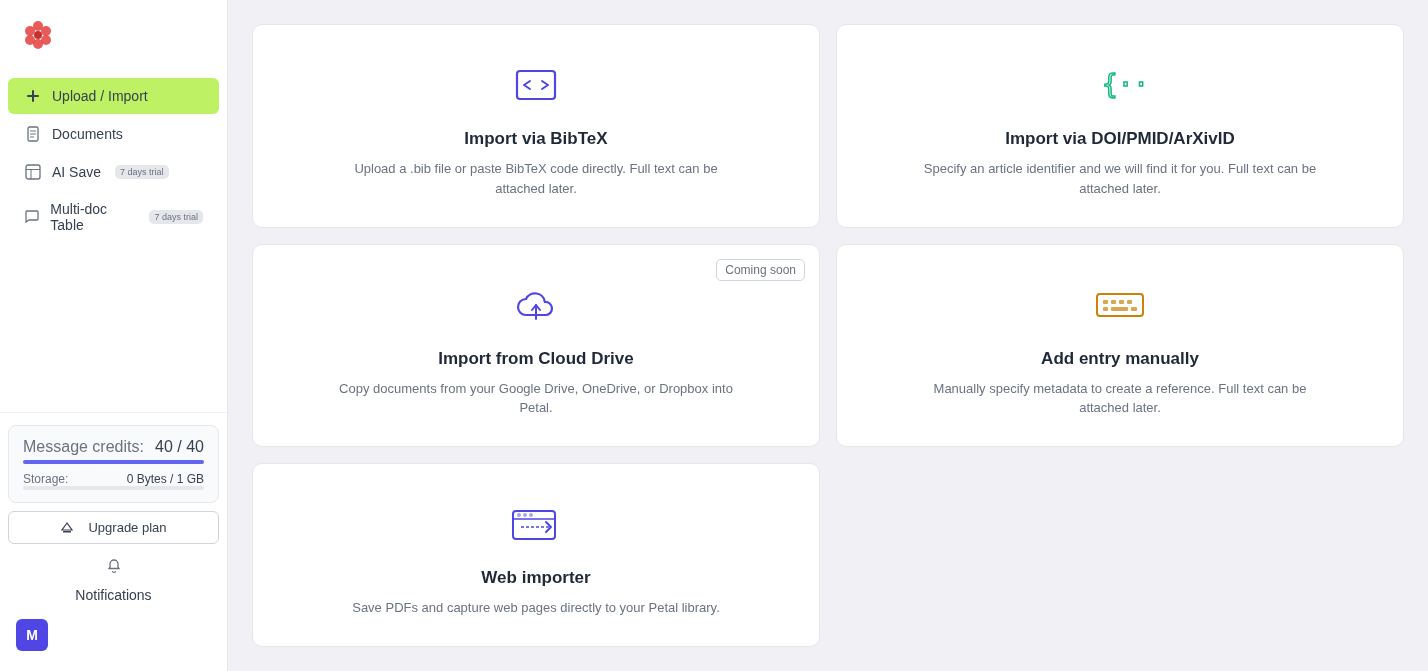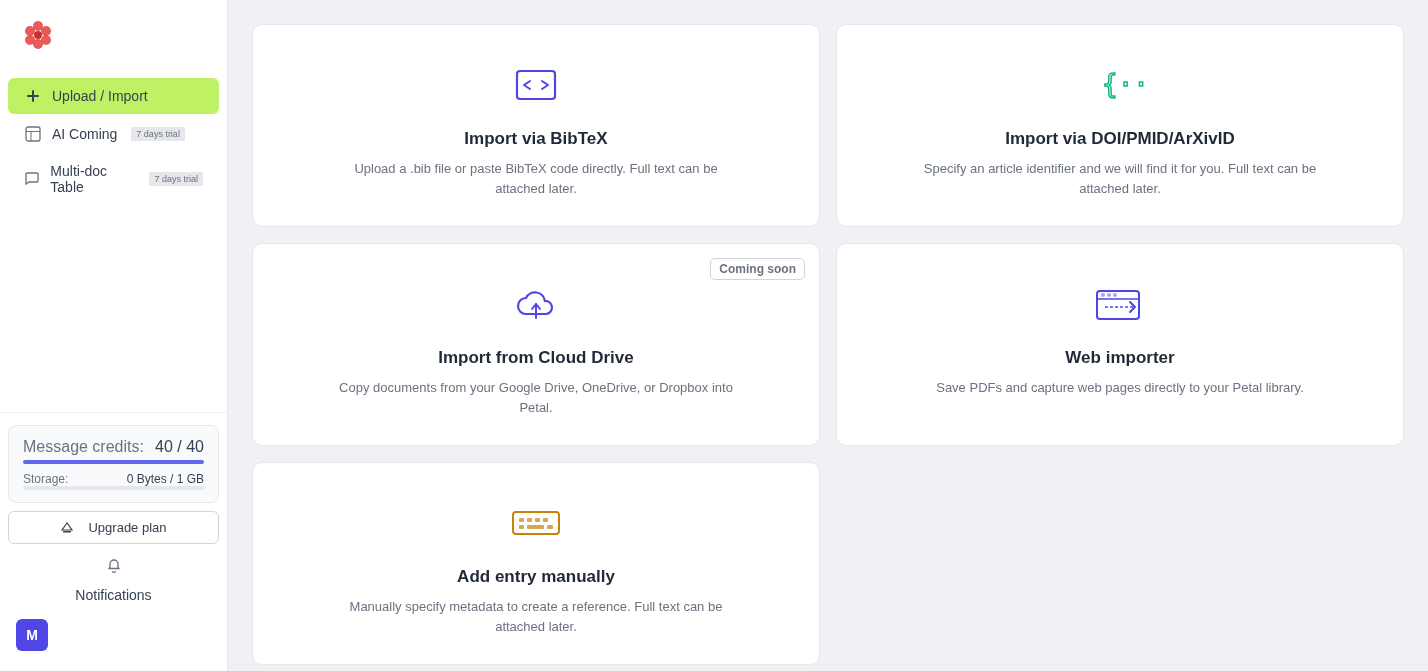--- a/index.html
+++ b/index.html
@@ -51,21 +51,21 @@
       display: flex;
       align-items: center;
       justify-content: center;
       color: #6b7280;
     }
     .badge {
       font-size: 9px;
       background: #e5e7eb;
       color: #6b7280;
       padding: 2px 5px;
-      border-radius: 0;
+      border-radius: 5px;
       margin-left: 4px;
       white-space: nowrap;
     }
     .sidebar-bottom {
       padding: 12px 8px;
       border-top: 1px solid #f0f0f5;
     }
     .credits-section {
       background: #f9fafb;
       border: 1px solid #e5e7eb;
@@ -198,21 +198,20 @@
     .coming-soon-badge {
       position: absolute;
       top: 14px;
       right: 14px;
       background: #fff;
       border: 1px solid #d1d5db;
       border-radius: 5px;
       font-size: 12px;
       color: #6b7280;
       padding: 3px 8px;
-      font-weight: bold;
     }
   </style>
 </head>
 <body>
 
 <aside class="sidebar">
   <div class="sidebar-logo">
 
     <svg class="logo-icon" viewBox="0 0 36 36" fill="none" xmlns="http://www.w3.org/2000/svg">
       <circle cx="18" cy="10" r="5" fill="#e53e3e" opacity="0.85"></circle>
@@ -230,30 +229,41 @@
     <div class="sidebar-item active">
       <span class="item-icon">
         <svg width="16" height="16" viewBox="0 0 16 16" fill="none">
             <rect x="7" y="2" width="2" height="12" rx="1" fill="#374151"></rect>
             <rect x="2" y="7" width="12" height="2" rx="1" fill="#374151"></rect>
           </svg>
       </span>
       <span>Upload / Import</span>
     </div>
 
+    <div class="sidebar-item">
+      <span class="item-icon">
+        <svg width="16" height="16" viewBox="0 0 16 16" fill="none">
+            <rect x="3" y="1" width="10" height="14" rx="1.5" stroke="#6b7280" stroke-width="1.3"></rect>
+            <line x1="5.5" y1="5" x2="10.5" y2="5" stroke="#6b7280" stroke-width="1" stroke-linecap="round"></line>
+            <line x1="5.5" y1="8" x2="10.5" y2="8" stroke="#6b7280" stroke-width="1" stroke-linecap="round"></line>
+            <line x1="5.5" y1="11" x2="8.5" y2="11" stroke="#6b7280" stroke-width="1" stroke-linecap="round"></line>
+          </svg>
+      </span>
+      <span>Documents</span>
+    </div>
 
     <div class="sidebar-item">
       <span class="item-icon">
         <svg width="16" height="16" viewBox="0 0 16 16" fill="none">
             <rect x="1" y="1" width="14" height="14" rx="2" stroke="#6b7280" stroke-width="1.3"></rect>
             <line x1="1" y1="5.5" x2="15" y2="5.5" stroke="#6b7280" stroke-width="1"></line>
             <line x1="6" y1="5.5" x2="6" y2="15" stroke="#6b7280" stroke-width="1"></line>
           </svg>
       </span>
-      <span>AI Coming</span>
+      <span>AI Save</span>
       <span class="badge">7 days trial</span>
     </div>
 
     <div class="sidebar-item">
       <span class="item-icon">
         <svg width="16" height="16" viewBox="0 0 16 16" fill="none">
             <path d="M2 3C2 2.4 2.4 2 3 2h10c.6 0 1 .4 1 1v7c0 .6-.4 1-1 1H5l-3 2V3z" stroke="#6b7280" stroke-width="1.3" fill="none"></path>
           </svg>
       </span>
       <span>Multi-doc Table</span>
@@ -337,45 +347,45 @@
           <line x1="28" y1="22" x2="28" y2="36" stroke="#4f46e5" stroke-width="2" stroke-linecap="round"></line>
         </svg>
       </div>
       <div class="card-title">Import from Cloud Drive</div>
       <div class="card-desc">Copy documents from your Google Drive, OneDrive, or Dropbox into Petal.</div>
     </div>
 
     <div class="card">
       <div class="card-icon">
         <svg width="56" height="44" viewBox="0 0 56 44" fill="none">
-          <rect x="5" y="9" width="42" height="28" rx="3" stroke="#4f46e5" stroke-width="2" fill="none"></rect>
-          <line x1="5" y1="17" x2="47" y2="17" stroke="#4f46e5" stroke-width="1.5"></line>
-          <circle cx="11" cy="13" r="2" fill="#4f46e5" opacity="0.5"></circle>
-          <circle cx="17" cy="13" r="2" fill="#4f46e5" opacity="0.5"></circle>
-          <circle cx="23" cy="13" r="2" fill="#4f46e5" opacity="0.5"></circle>
-          <path d="M38 30l5-5-5-5" stroke="#4f46e5" stroke-width="2" stroke-linecap="round" stroke-linejoin="round"></path>
-          <line x1="13" y1="25" x2="43" y2="25" stroke="#4f46e5" stroke-width="1.5" stroke-dasharray="3 2"></line>
-        </svg>
-      </div>
-      <div class="card-title">Web importer</div>
-      <div class="card-desc">Save PDFs and capture web pages directly to your Petal library.</div>
-    </div>
-
-    <div class="card">
-      <div class="card-icon">
-        <svg width="56" height="44" viewBox="0 0 56 44" fill="none">
           <rect x="5" y="11" width="46" height="22" rx="3" stroke="#c9820a" stroke-width="2" fill="none"></rect>
           <rect x="11" y="17" width="5" height="4" rx="1" fill="#c9820a" opacity="0.7"></rect>
           <rect x="19" y="17" width="5" height="4" rx="1" fill="#c9820a" opacity="0.7"></rect>
           <rect x="27" y="17" width="5" height="4" rx="1" fill="#c9820a" opacity="0.7"></rect>
           <rect x="35" y="17" width="5" height="4" rx="1" fill="#c9820a" opacity="0.7"></rect>
           <rect x="11" y="24" width="5" height="4" rx="1" fill="#c9820a" opacity="0.7"></rect>
           <rect x="19" y="24" width="17" height="4" rx="1" fill="#c9820a" opacity="0.7"></rect>
           <rect x="39" y="24" width="6" height="4" rx="1" fill="#c9820a" opacity="0.7"></rect>
         </svg>
       </div>
       <div class="card-title">Add entry manually</div>
       <div class="card-desc">Manually specify metadata to create a reference. Full text can be attached later.</div>
     </div>
 
+    <div class="card">
+      <div class="card-icon">
+        <svg width="56" height="44" viewBox="0 0 56 44" fill="none">
+          <rect x="5" y="9" width="42" height="28" rx="3" stroke="#4f46e5" stroke-width="2" fill="none"></rect>
+          <line x1="5" y1="17" x2="47" y2="17" stroke="#4f46e5" stroke-width="1.5"></line>
+          <circle cx="11" cy="13" r="2" fill="#4f46e5" opacity="0.5"></circle>
+          <circle cx="17" cy="13" r="2" fill="#4f46e5" opacity="0.5"></circle>
+          <circle cx="23" cy="13" r="2" fill="#4f46e5" opacity="0.5"></circle>
+          <path d="M38 30l5-5-5-5" stroke="#4f46e5" stroke-width="2" stroke-linecap="round" stroke-linejoin="round"></path>
+          <line x1="13" y1="25" x2="43" y2="25" stroke="#4f46e5" stroke-width="1.5" stroke-dasharray="3 2"></line>
+        </svg>
+      </div>
+      <div class="card-title">Web importer</div>
+      <div class="card-desc">Save PDFs and capture web pages directly to your Petal library.</div>
+    </div>
+
   </div>
 
 </main>
 
 </body></html>

